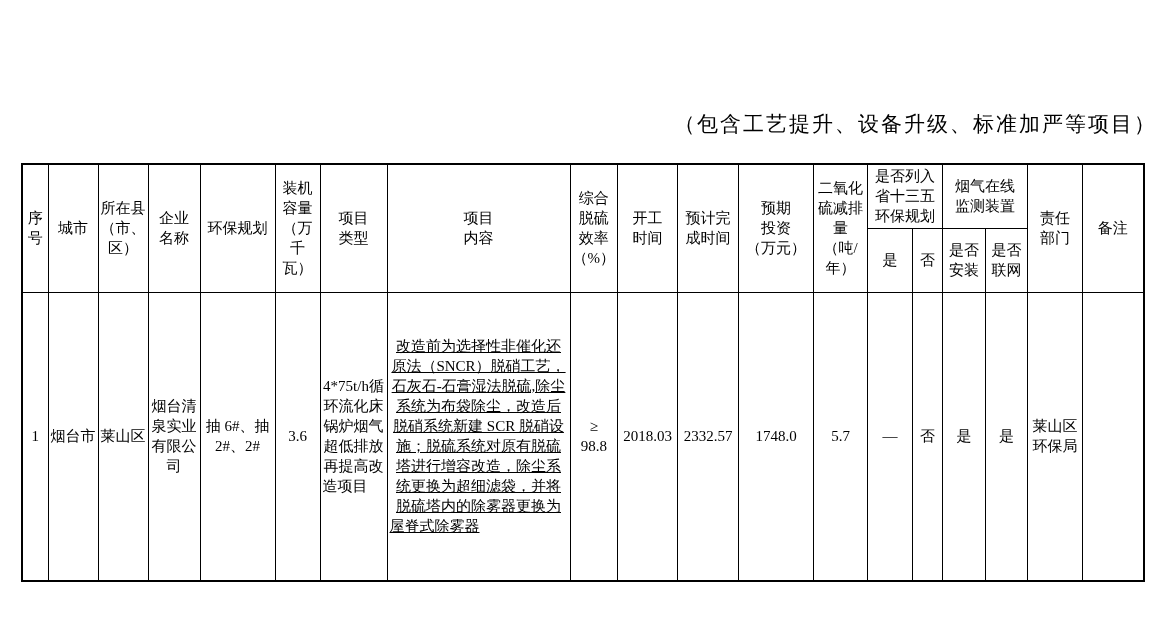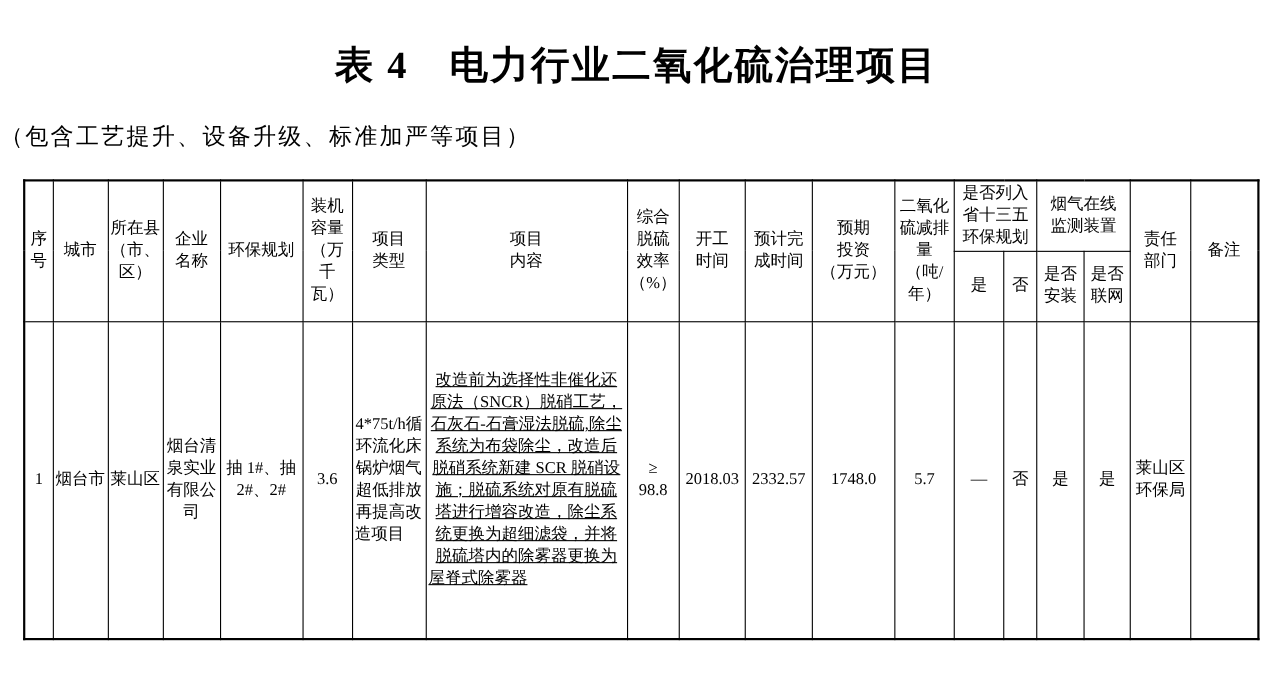--- a/index.html
+++ b/index.html
@@ -25,21 +25,21 @@
     font-size: 35px;
     font-weight: bold;
     letter-spacing: 2px;
     white-space: pre;
   }
   .subtitle {
     position: absolute;
     top: 110px;
     left: 0;
     width: 100%;
-    text-align: left;
+    text-align: right;
     font-size: 21px;
     letter-spacing: 2px;
   }
   table.doc-table {
     position: absolute;
     left: 21px;
     top: 163px;
     border-collapse: collapse;
     table-layout: fixed;
     border: 2px solid #000;
@@ -72,21 +72,20 @@
     line-height: 22.5px;
     padding: 2px 5px;
     text-decoration: underline;
   }
 </style>
 </head>
 <body>
 
 <div class="page">
 
-  <div class="title">表 4　电力行业二氧化硫治理项目</div>
   <div class="subtitle">（包含工艺提升、设备升级、标准加严等项目）</div>
 
   <table class="doc-table">
     <colgroup>
       <col style="width:26px">
         <col style="width:50px">
         <col style="width:43px">
       <col style="width:52px">
         <col style="width:75px">
         <col style="width:45px">
@@ -153,21 +152,21 @@
       <td>是否
 安装</td>
       <td>是否
 联网</td>
     </tr>
     <tr class="drow">
       <td>1</td>
       <td>烟台市</td>
       <td>莱山区</td>
       <td>烟台清泉实业有限公司</td>
-      <td>抽 1#、抽 2#、2#</td>
+      <td>抽 6#、抽 2#、2#</td>
       <td>3.6</td>
       <td class="cell-project-type">4*75t/h循环流化床锅炉烟气超低排放再提高改造项目</td>
       <td class="cell-project-content">改造前为选择性非催化还原法（SNCR）脱硝工艺，石灰石-石膏湿法脱硫,除尘系统为布袋除尘，改造后脱硝系统新建 SCR 脱硝设施；脱硫系统对原有脱硫塔进行增容改造，除尘系统更换为超细滤袋，并将脱硫塔内的除雾器更换为屋脊式除雾器</td>
       <td>≥
 98.8</td>
       <td>2018.03</td>
       <td>2332.57</td>
       <td>1748.0</td>
       <td>5.7</td>
       <td>—</td>

